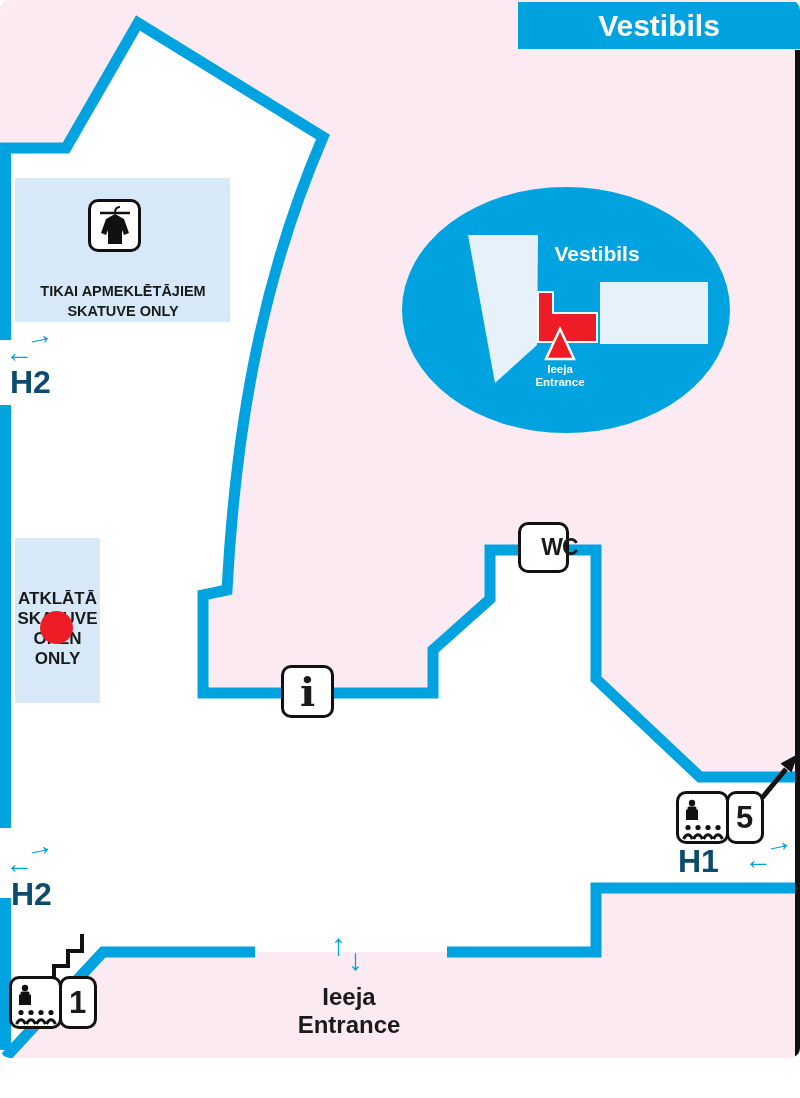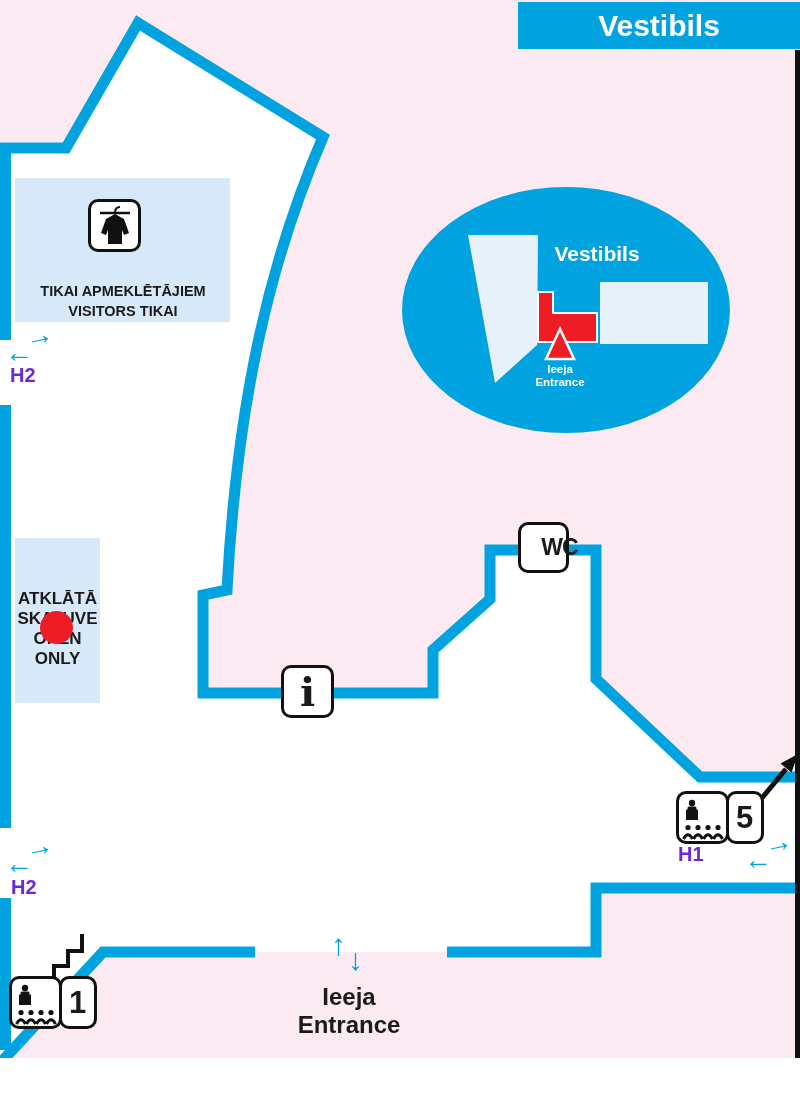--- a/index.html
+++ b/index.html
@@ -1,18 +1,18 @@
 <!DOCTYPE html>
 <html><head>
 <meta charset="utf-8">
 <style>
   html,body{margin:0;padding:0;}
   .map{
     position:relative;width:800px;height:1058px;overflow:hidden;
-    background:#FBEAF1;font-family:"Liberation Sans",sans-serif;
+    background:#FBEAF1;font-family:"Liberation Sans",sans-serif;border-radius:10px;
   }
   .map svg.base{position:absolute;left:0;top:0;}
   
   .banner{
     position:absolute;left:518px;top:2px;width:282px;height:47px;
     background:#00A3E0;color:#fff;display:flex;align-items:center;justify-content:center;
     font-weight:bold;font-size:30px;letter-spacing:0px;
   }
   
   .panel{position:absolute;background:#D7E9F8;}
@@ -44,21 +44,21 @@
   .hall{position:absolute;display:flex;z-index:4;}
   .hall-pict,.hall-num{
     background:#fff;border:3.5px solid #111;border-radius:10px;box-sizing:border-box;
     display:flex;align-items:center;justify-content:center;
   }
   .hall-pict{width:53px;height:53px;}
   .hall-num{width:38px;height:53px;margin-left:-3.5px;font-weight:bold;font-size:31px;color:#1a1a1a;}
   .hall-5{left:676px;top:791px;}
   .hall-1{left:9px;top:976px;}
   
-  .dir-label{position:absolute;color:#6d28d9;font-weight:bold;font-size:20px;z-index:3;}
+  .dir-label{position:absolute;color:#0c4a6e;font-weight:bold;font-size:32px;z-index:3;}
   
   .swap{position:absolute;width:48px;height:42px;color:#00A3E0;font-weight:bold;z-index:3;}
   .swap .sa-r{position:absolute;right:0;top:-9px;font-size:28px;transform:rotate(-12deg);}
   .swap .sa-l{position:absolute;left:0;top:8px;font-size:28px;}
   
   .ud{position:absolute;width:44px;height:52px;color:#00A3E0;font-weight:bold;z-index:3;}
   .ud .ua{position:absolute;left:0;top:-4px;font-size:30px;}
   .ud .da{position:absolute;left:17px;top:11px;font-size:30px;}
   
   .entrance-label{
@@ -117,21 +117,21 @@
   <div class="panel panel-cloak"></div>
   <div class="icon-box box-cloak">
     <svg width="44" height="44" viewBox="0 0 44 44">
       <path d="M 7,9 H 37" stroke="#111" stroke-width="2.5" fill="none"></path>
       <path d="M 22,9 Q 22,3 27,3" stroke="#111" stroke-width="2" fill="none"></path>
       <path d="M 22,10 L 13,15 L 8,29 L 13,31 L 15,26 V 40 H 29 V 26 L 31,31 L 36,29 L 31,15 Z" fill="#111"></path>
     </svg>
   </div>
   <div class="cloak-text">
     <span>TIKAI APMEKLĒTĀJIEM</span><br>
-    <span>VISITORS TIKAI</span>
+    <span>SKATUVE ONLY</span>
   </div>
 
   <div class="panel panel-stage"></div>
   <div class="stage-text">
     <span>ATKLĀTĀ</span><br>
     <span>SKATUVE</span><br>
     <span>OPEN</span><br>
     <span>ONLY</span>
   </div>
   <div class="red-dot"></div>

